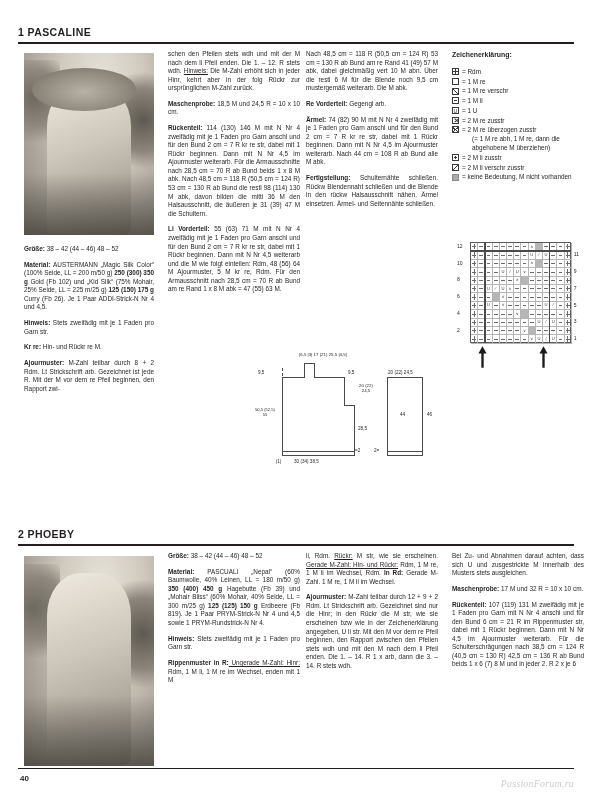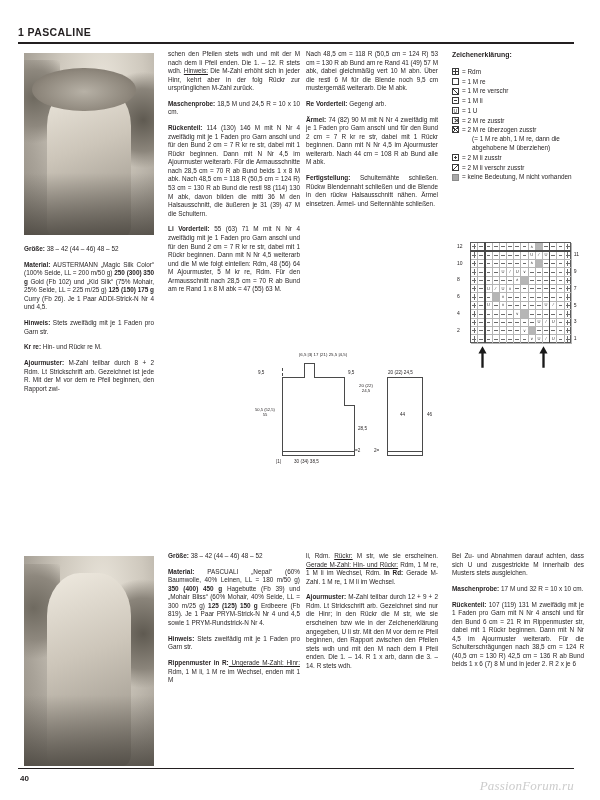--- a/index.html
+++ b/index.html
@@ -236,21 +236,21 @@
   }
   .pageno {
     position: absolute;
     font-size: 8px;
     font-weight: bold;
     color: #231f20;
   }
   .watermark {
     position: absolute;
     right: 18px;
-    font-size: 13px;
+    font-size: 10px;
     color: #cccccc;
     font-family: "Liberation Serif", serif;
     font-style: italic;
     letter-spacing: .2px;
   }
 </style>
 </head>
 <body>
 
 <div class="page">
@@ -566,20 +566,23 @@
     <div class="sline" style="left:139px; top:25px; width:36px; height:1px;"></div>
     <div class="sline" style="left:139px; top:25px; width:1px; height:78px;"></div>
     <div class="sline" style="left:174px; top:25px; width:1px; height:78px;"></div>
     <div class="sline" style="left:139px; top:99px; width:36px; height:1px;"></div>
     <div class="sline" style="left:139px; top:103px; width:36px; height:1px;"></div>
     <div class="slab" style="left:126px; top:96px;">2=</div>
     <div class="slab" style="left:152px; top:60px;">44</div>
     <div class="slab" style="left:179px; top:60px;">46</div>
   </div>
 
+  <div class="sec-head" style="top:528px;">
+    <div class="num-title">2 PHOEBY</div>
+  </div>
 
   <div class="photo" style="left:24px; top:556px; width:130px; height:210px;">
     <div class="ph-sky"></div>
     <div class="ph-fol"></div>
     <div class="ph-fol2"></div>
     <div class="ph-figure" style="top:8%; height:92%; border-radius:40% 40% 10% 10% / 22% 22% 6% 6%;"></div>
     <div class="ph-dark"></div>
   </div>
 
   <div class="col" style="left:168px; top:552px; width:132px;">

